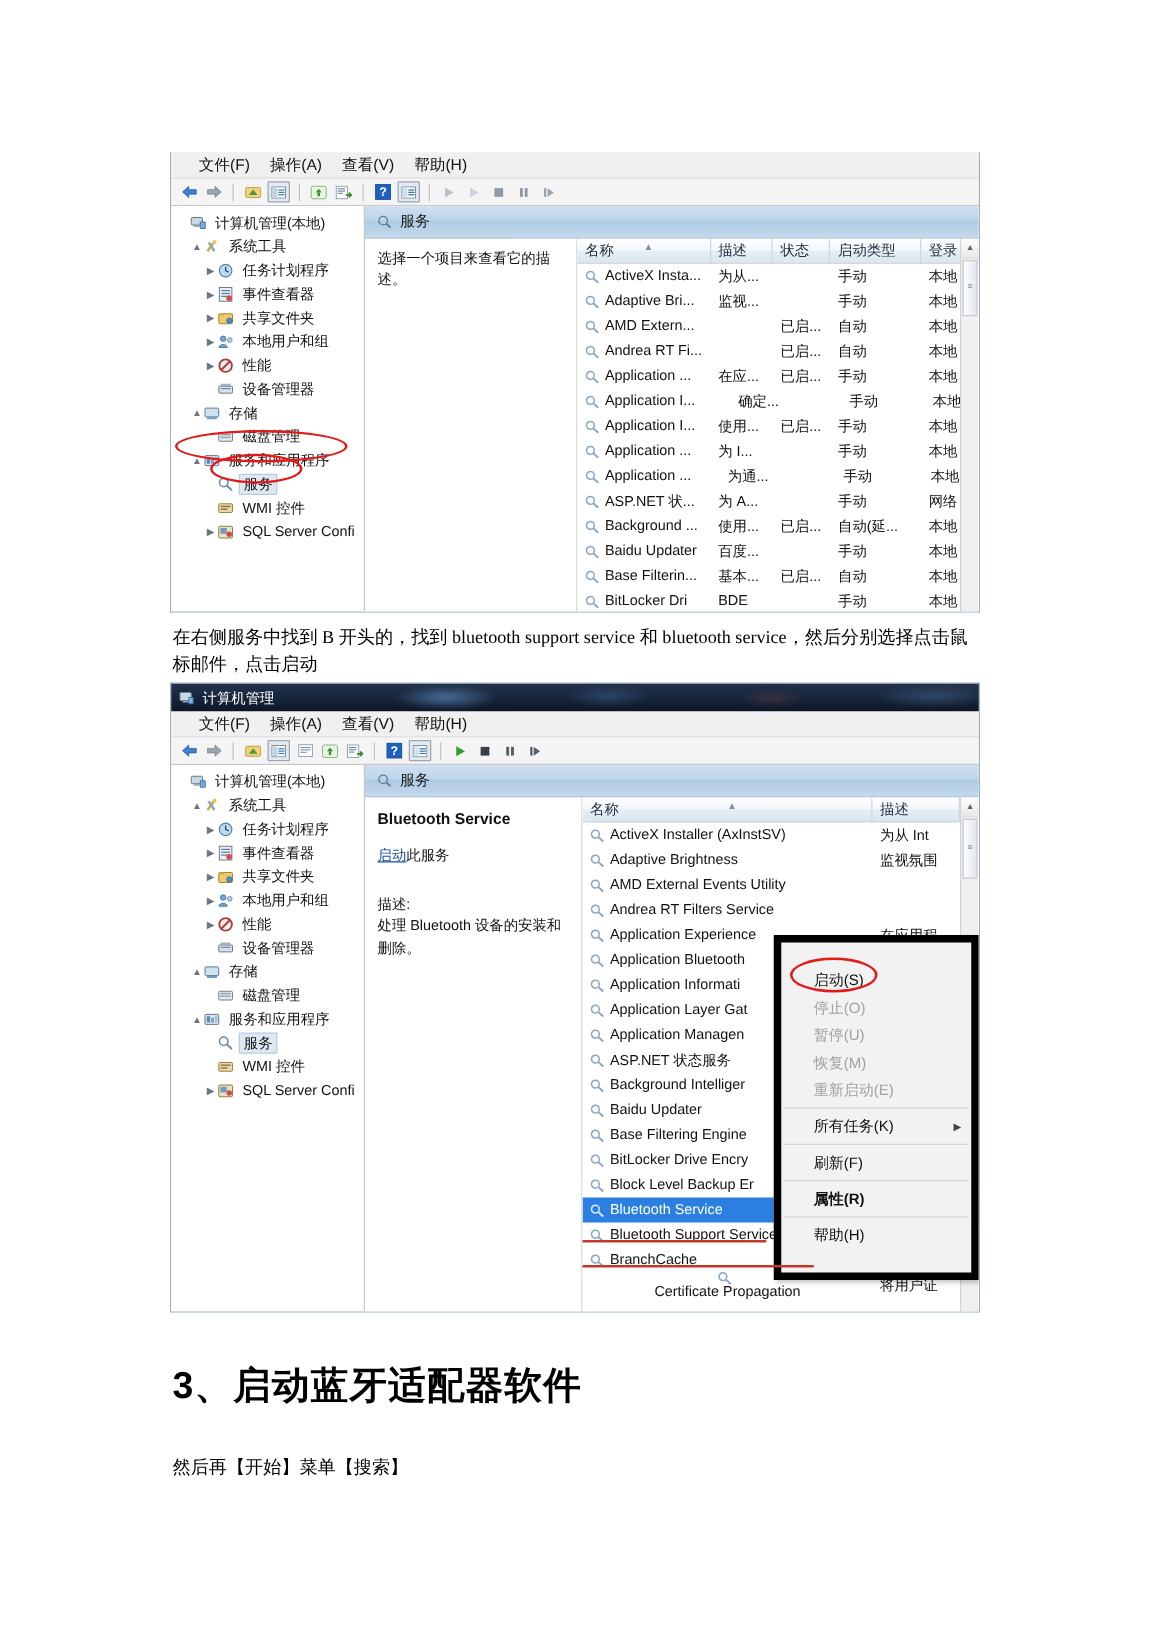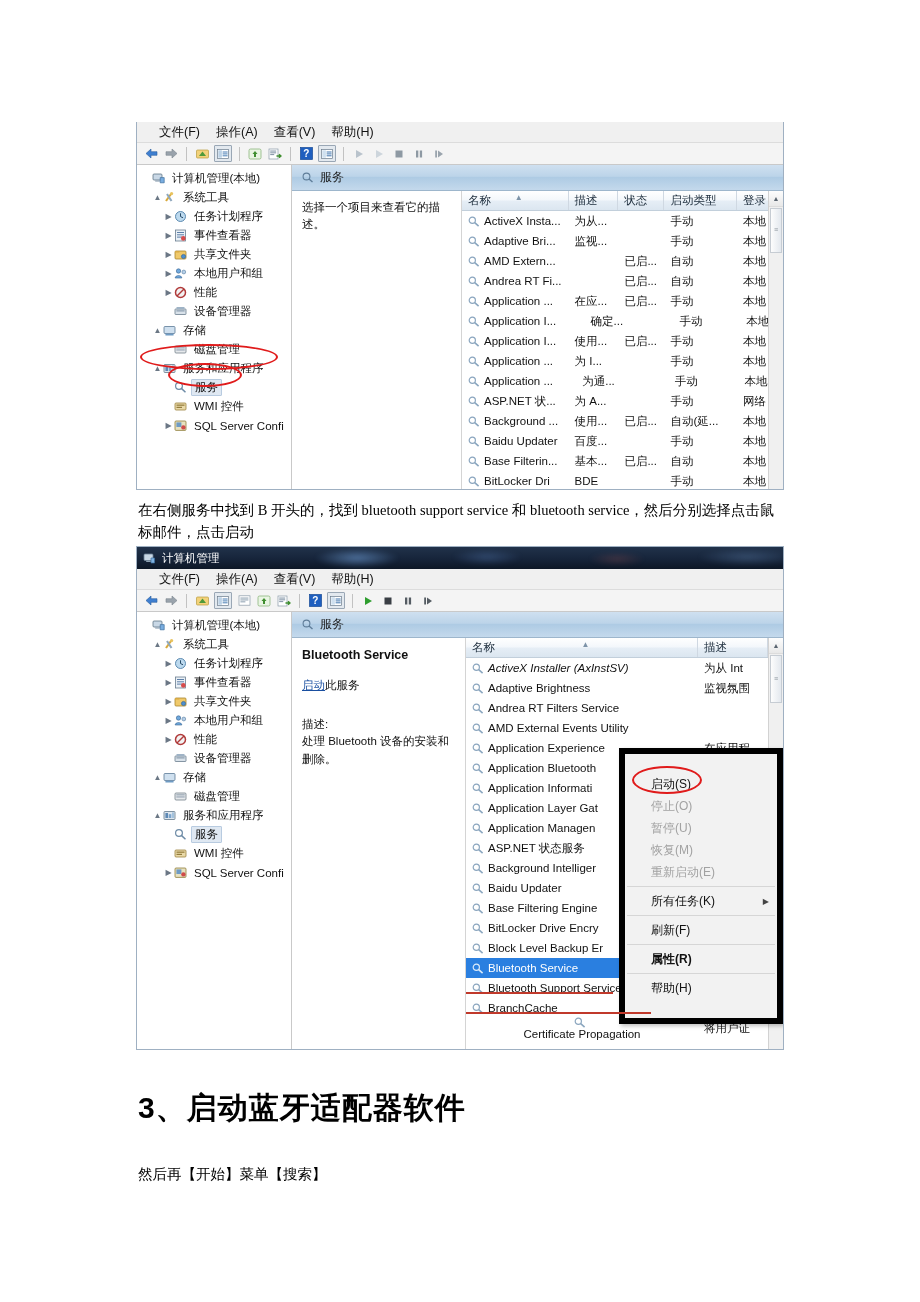--- a/index.html
+++ b/index.html
@@ -933,21 +933,21 @@
             <div>描述:</div>
             <div>处理 Bluetooth 设备的安装和删除。</div>
           </div>
           <div class="list-pane">
             <div class="lheader" id="lh2">
                 <div class="hc" style="width: 232px;">名称<span class="sortarrow">▲</span></div>
                 <div class="hc" style="width: 70px;">描述</div>
               </div>
             <div id="lb2">
                 <div class="lrow">
-                  <div class="lcell" style="width: 232px; font-style: italic;">
+                  <div class="lcell" style="width: 232px;">
                     <svg viewBox="0 0 12 11" class="svcicon">
                       <circle cx="4.3" cy="4.3" r="3.1" fill="none" stroke="#8ba6bf" stroke-width="1.2"></circle>
                       <path d="M6.7 6.7 L10.6 10.2" stroke="#8ba6bf" stroke-width="1.6"></path>
                     </svg>
                     <span>ActiveX Installer (AxInstSV)</span>
                   </div>
                   <div class="lcell" style="width: 70px;">
                     <span>为从 Int</span>
                   </div>
                 </div>
@@ -962,33 +962,33 @@
                   <div class="lcell" style="width: 70px;">
                     <span>监视氛围</span>
                   </div>
                 </div>
                 <div class="lrow">
                   <div class="lcell" style="width: 232px;">
                     <svg viewBox="0 0 12 11" class="svcicon">
                       <circle cx="4.3" cy="4.3" r="3.1" fill="none" stroke="#8ba6bf" stroke-width="1.2"></circle>
                       <path d="M6.7 6.7 L10.6 10.2" stroke="#8ba6bf" stroke-width="1.6"></path>
                     </svg>
+                    <span>AMD External Events Utility</span>
+                  </div>
+                  <div class="lcell" style="width: 70px;">
+                    <span></span>
+                  </div>
+                </div>
+                <div class="lrow">
+                  <div class="lcell" style="width: 232px;">
+                    <svg viewBox="0 0 12 11" class="svcicon">
+                      <circle cx="4.3" cy="4.3" r="3.1" fill="none" stroke="#8ba6bf" stroke-width="1.2"></circle>
+                      <path d="M6.7 6.7 L10.6 10.2" stroke="#8ba6bf" stroke-width="1.6"></path>
+                    </svg>
                     <span>Andrea RT Filters Service</span>
-                  </div>
-                  <div class="lcell" style="width: 70px;">
-                    <span></span>
-                  </div>
-                </div>
-                <div class="lrow">
-                  <div class="lcell" style="width: 232px;">
-                    <svg viewBox="0 0 12 11" class="svcicon">
-                      <circle cx="4.3" cy="4.3" r="3.1" fill="none" stroke="#8ba6bf" stroke-width="1.2"></circle>
-                      <path d="M6.7 6.7 L10.6 10.2" stroke="#8ba6bf" stroke-width="1.6"></path>
-                    </svg>
-                    <span>AMD External Events Utility</span>
                   </div>
                   <div class="lcell" style="width: 70px;">
                     <span></span>
                   </div>
                 </div>
                 <div class="lrow">
                   <div class="lcell" style="width: 232px;">
                     <svg viewBox="0 0 12 11" class="svcicon">
                       <circle cx="4.3" cy="4.3" r="3.1" fill="none" stroke="#8ba6bf" stroke-width="1.2"></circle>
                       <path d="M6.7 6.7 L10.6 10.2" stroke="#8ba6bf" stroke-width="1.6"></path>

